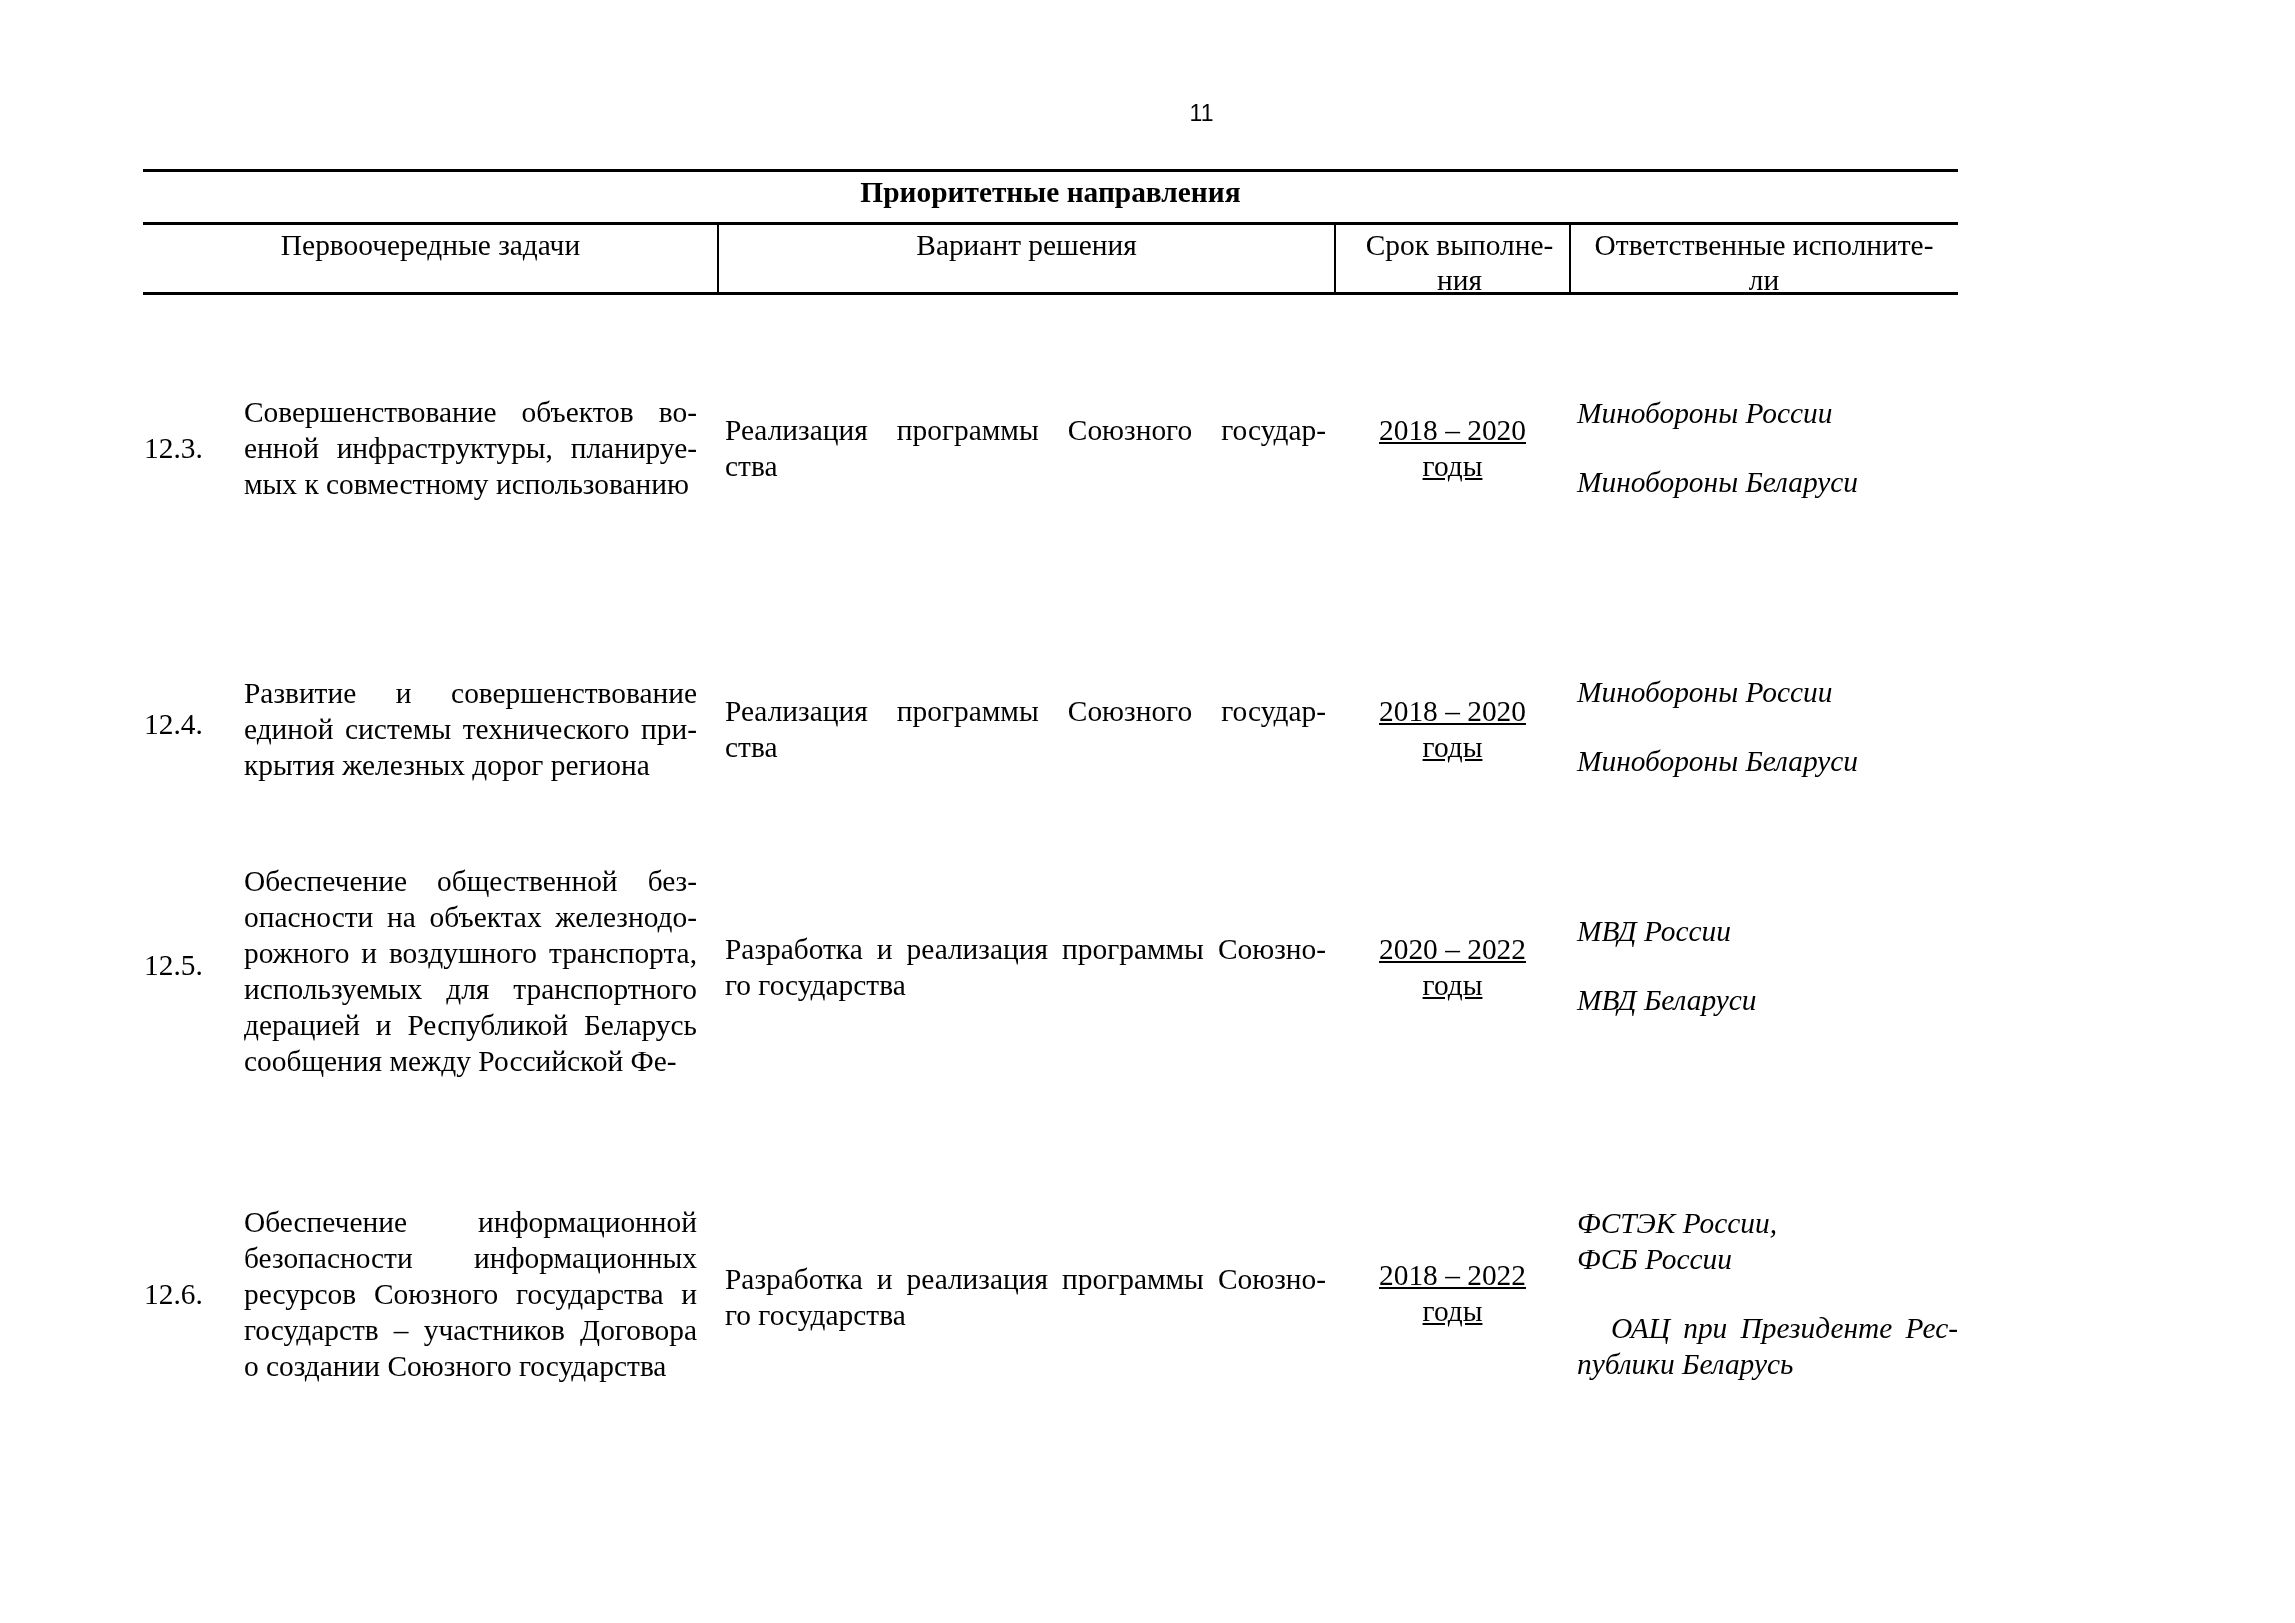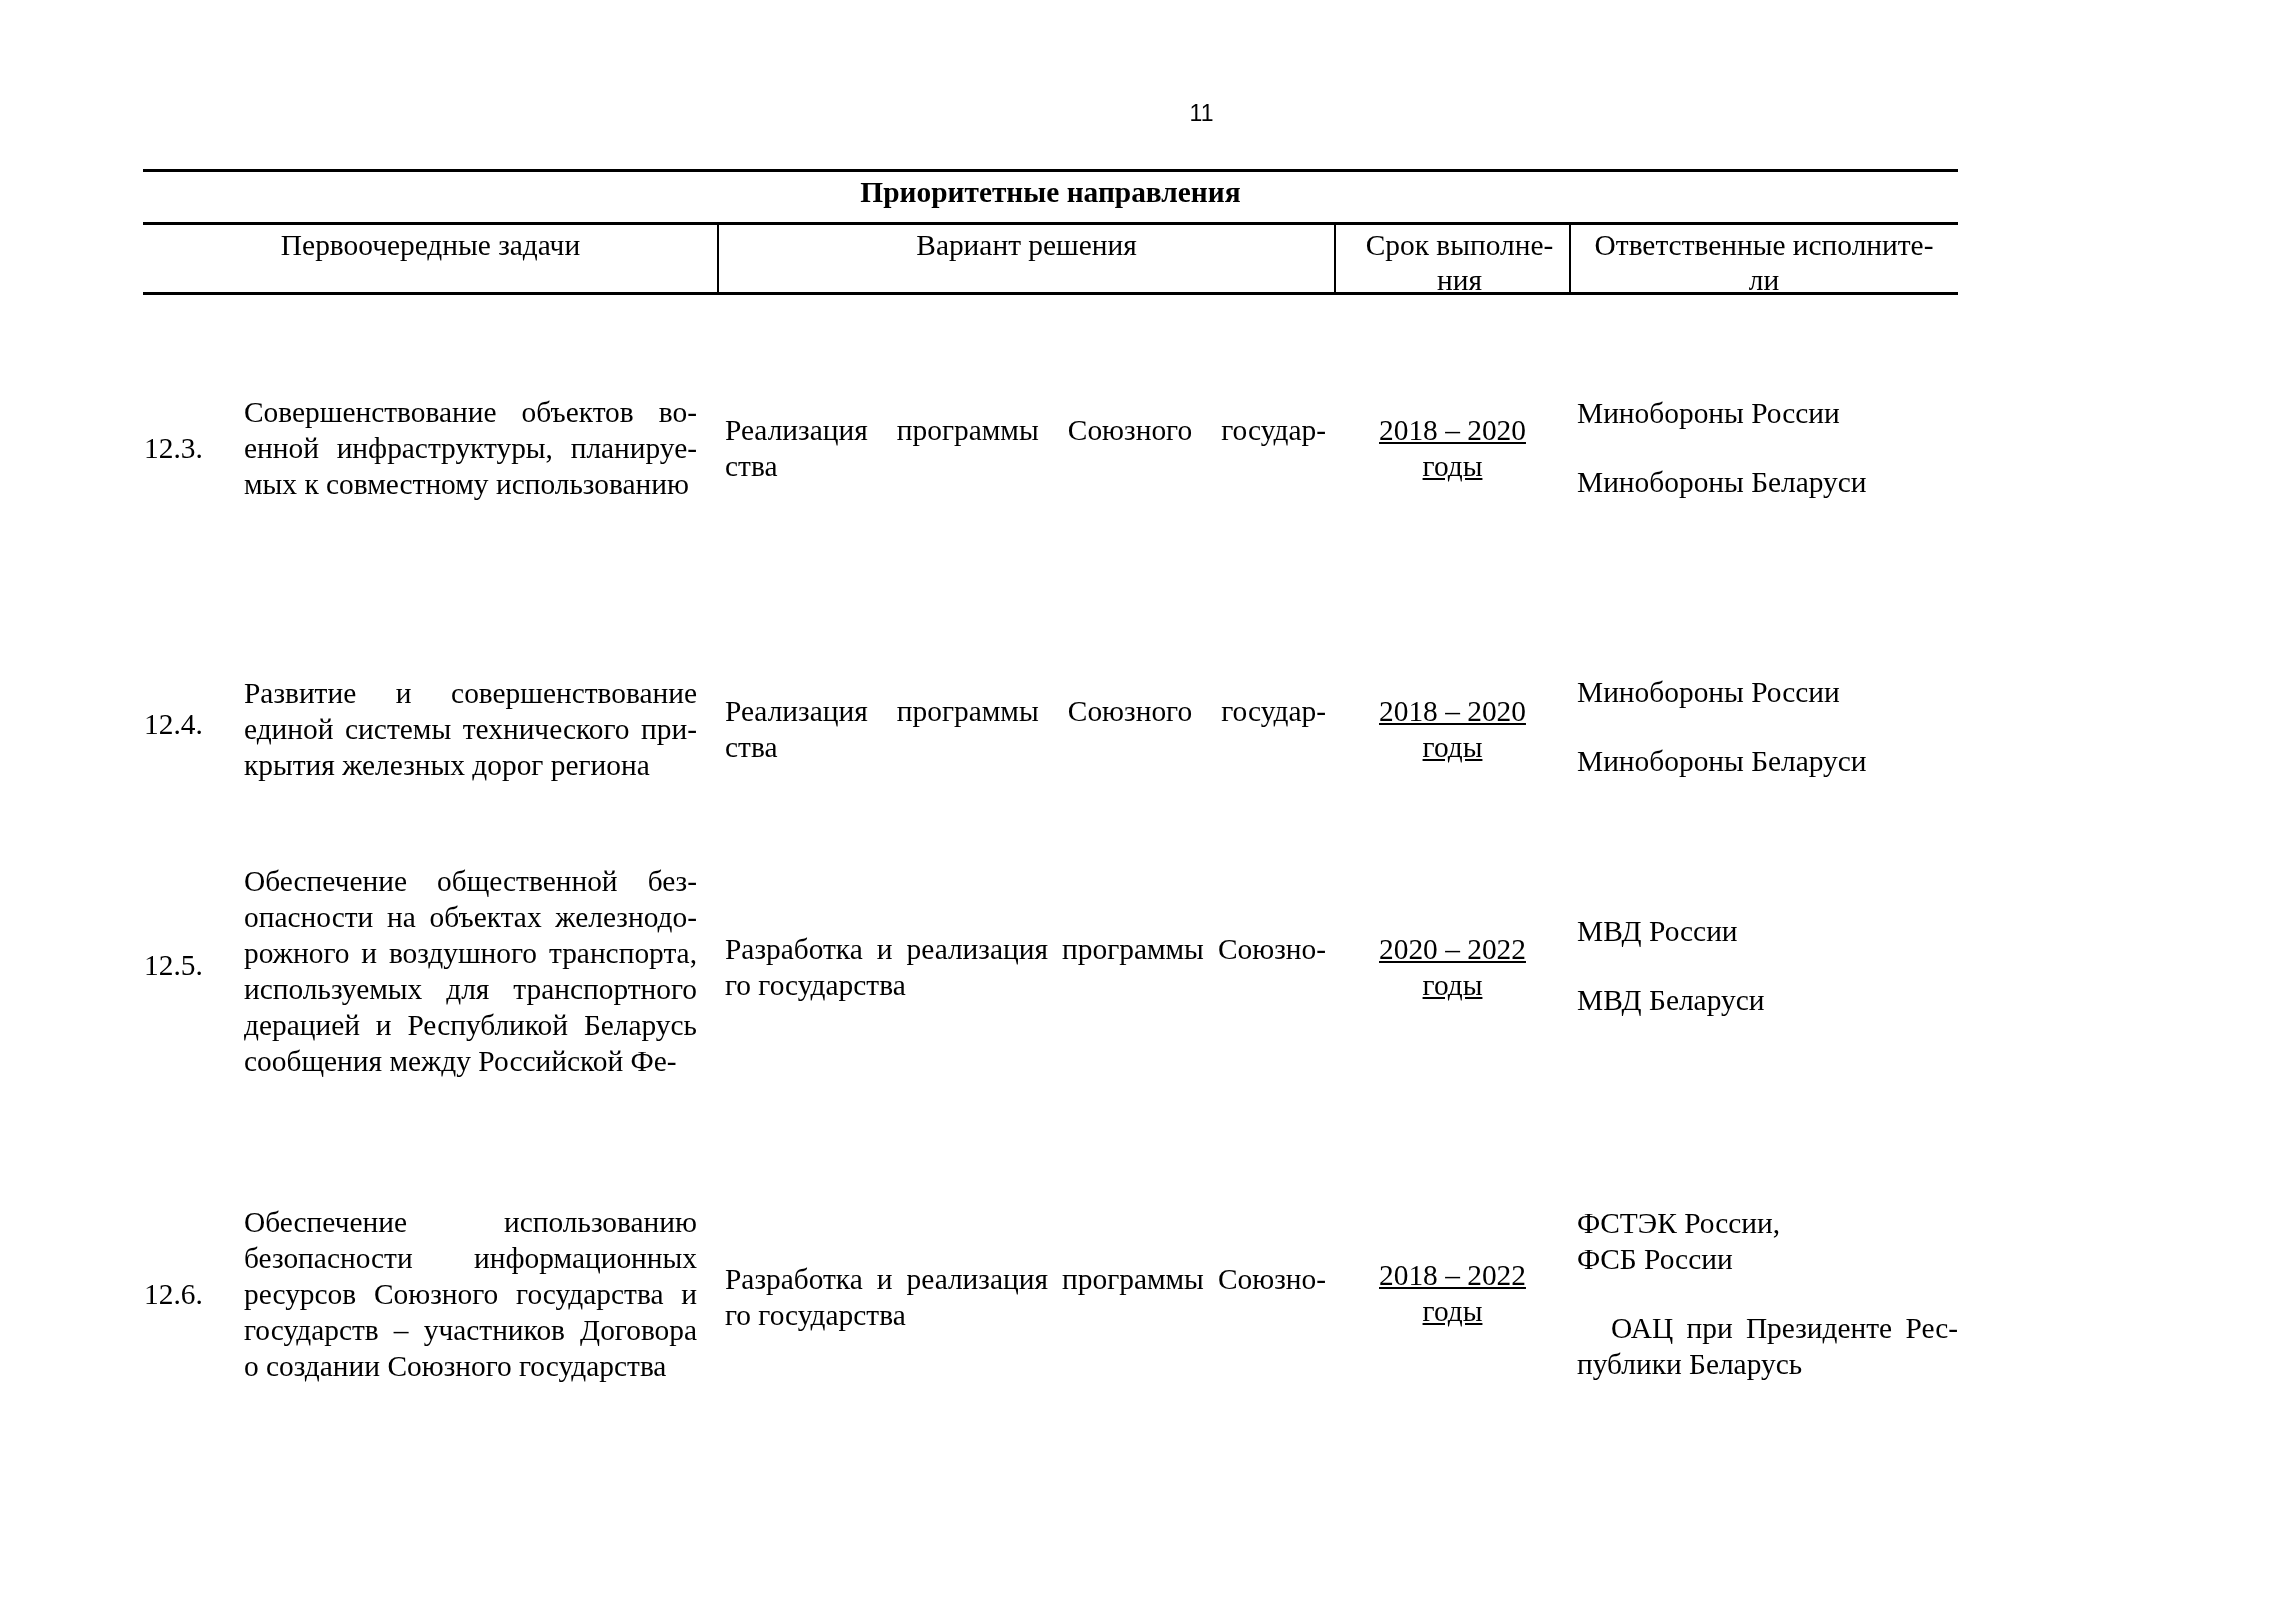--- a/index.html
+++ b/index.html
@@ -42,21 +42,21 @@
     top: 228px;
     line-height: 35px;
   }
   .hdr > div { text-align: center; }
   .row { position: absolute; left: 143px; width: 1815px; }
   .cell { position: absolute; }
   .c-num  { left: 1px;   width: 98px; }
   .c-task { left: 101px;  width: 453px; }
   .c-sol  { left: 582px;  width: 601px; }
   .c-per  { left: 1192px; width: 235px; text-decoration: underline; }
-  .c-exec { left: 1434px; width: 381px; }
+  .c-exec { left: 1434px; width: 381px; font-style: italic; }
   .cell-just > div { text-align: justify; text-align-last: justify; }
   .cell-just > div:last-child { text-align-last: left; }
   .c-per > div { text-align: center; }
   .c-exec > div { text-align: left; }
   .c-exec > div.al-justify { text-align: justify; text-align-last: justify; margin-left: 34px; }
   .gap { height: 33px; }
 </style>
 </head>
 <body>
 
@@ -153,21 +153,21 @@
     <div class="cell c-exec" style="top:62px">
         <div>МВД России</div>
         <div class="gap"></div>
         <div>МВД Беларуси</div>
       </div>
   </div>
 
   <div class="row" style="top:1197px;height:419px">
     <div class="cell c-num" style="top:79px">12.6.</div>
     <div class="cell c-task cell-just" style="top:6.5px">
-        <div>Обеспечение использованию</div>
+        <div>Обеспечение информационной</div>
         <div>безопасности информационных</div>
         <div>ресурсов Союзного государства и</div>
         <div>государств – участников Договора</div>
         <div>о создании Союзного государства</div>
       </div>
     <div class="cell c-sol cell-just" style="top:64px">
         <div>Разработка и реализация программы Союзно-</div>
         <div>го государства</div>
       </div>
     <div class="cell c-per" style="top:60px">

